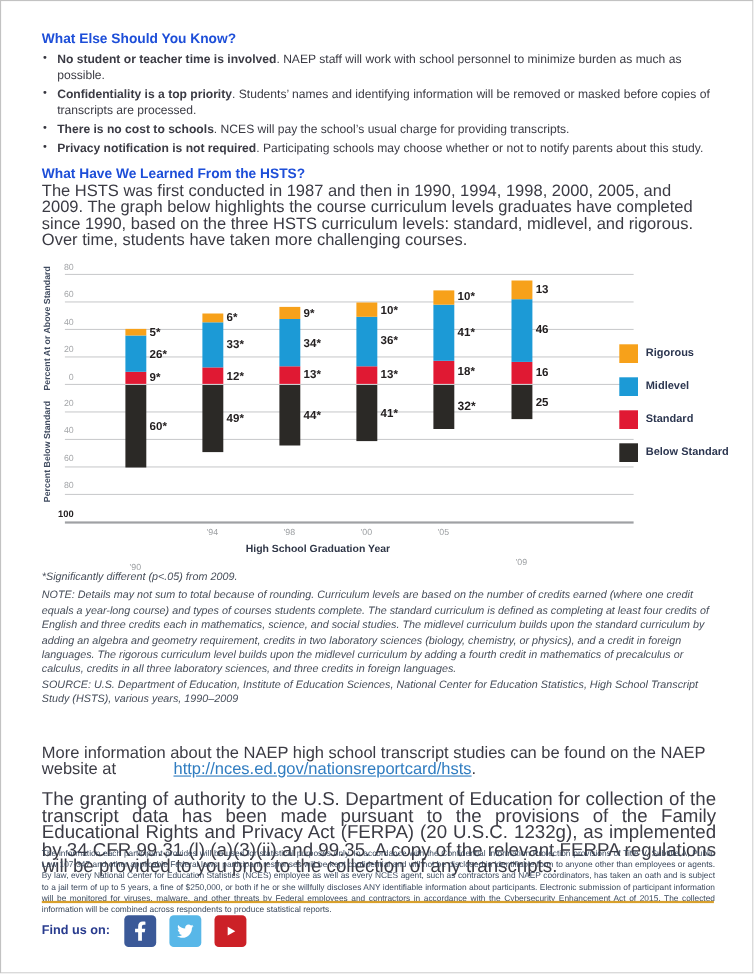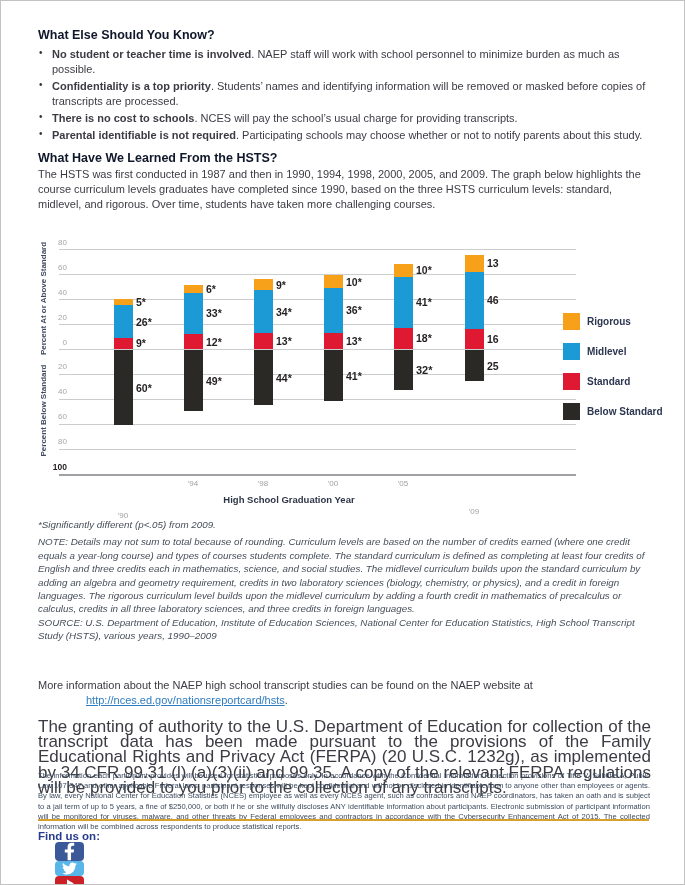--- a/index.html
+++ b/index.html
@@ -1,33 +1,33 @@
 <!DOCTYPE html>
 <html><head>
 <meta charset="utf-8">
 <style>
   html,body{margin:0;padding:0;background:#fff;}
   .page{position:relative;width:685px;height:885px;background:#ffffff;border:1px solid #c2c2c2;
         box-sizing:border-box;font-family:"Liberation Sans",sans-serif;overflow:hidden;}
-  .h{position:absolute;left:37px;color:#0f172a;font-size:12.5px;font-weight:bold;margin:0;}
-  .body-txt{position:absolute;left:37px;width:613px;font-size:11px;line-height:14.9px;color:#3b3b44;}
+  .h{position:absolute;left:37px;color:#1d4ed8;font-size:12.5px;font-weight:bold;margin:0;}
+  .body-txt{position:absolute;left:37px;width:613px;font-size:15px;line-height:14.9px;color:#3b3b44;}
   .bullets{position:absolute;left:37px;top:46px;width:616px;}
   .bullet{position:relative;padding-left:14px;font-size:11px;line-height:14.9px;color:#3b3b44;margin-bottom:2px;}
   .bullet .dot{position:absolute;left:1px;top:-1px;font-size:10px;color:#33333c;}
   .chart{position:absolute;left:0;top:228px;width:685px;height:280px;}
   .notes{position:absolute;left:37px;top:517px;width:614px;font-size:9.8px;font-style:italic;
          line-height:13.4px;color:#474e5a;}
   .notes .sig{margin-bottom:4px;}
   .link{color:#2f7cc0;text-decoration:underline;cursor:pointer;padding-left:48px;}
   .ferpa{position:absolute;left:37px;top:718px;width:613px;font-size:17px;line-height:15.2px;
          color:#3b3b44;text-align:justify;}
   .fineprint{position:absolute;left:37px;top:770px;width:612px;font-size:7.6px;line-height:10.2px;
          color:#3c4a5e;text-align:justify;}
   .goldline{position:absolute;left:37px;top:818px;width:611px;height:2px;background:#d8a02c;}
-  .findus{position:absolute;left:37px;top:829px;height:32px;display:flex;align-items:center;flex-direction:column;}
+  .findus{position:absolute;left:37px;top:829px;height:32px;display:flex;align-items:center;}
   .findus .label{font-size:11.5px;font-weight:bold;color:#283b8e;margin-right:13px;}
   .social{width:29px;height:29px;border-radius:4px;margin-right:12px;display:flex;
           align-items:center;justify-content:center;cursor:pointer;}
   .footer{position:absolute;left:37px;top:864px;width:611px;font-size:7.5px;color:#2d5b9e;text-align:center;}
 </style>
 </head>
 <body>
 
 <div class="page">
 
@@ -37,21 +37,21 @@
     <div class="bullet">
       <span class="dot">•</span><b>No student or teacher time is involved</b><span>. NAEP staff will work with school personnel to minimize burden as much as possible.</span>
     </div>
     <div class="bullet">
       <span class="dot">•</span><b>Confidentiality is a top priority</b><span>. Students’ names and identifying information will be removed or masked before copies of transcripts are processed.</span>
     </div>
     <div class="bullet">
       <span class="dot">•</span><b>There is no cost to schools</b><span>. NCES will pay the school’s usual charge for providing transcripts.</span>
     </div>
     <div class="bullet">
-      <span class="dot">•</span><b>Parental identifiable is not required</b><span>. Participating schools may choose whether or not to notify parents about this study.</span>
+      <span class="dot">•</span><b>Privacy notification is not required</b><span>. Participating schools may choose whether or not to notify parents about this study.</span>
     </div>
   </div>
 
   <h2 class="h" style="top:150px;">What Have We Learned From the HSTS?</h2>
   <div class="body-txt" style="top:166px;">The HSTS was first conducted in 1987 and then in 1990, 1994, 1998, 2000, 2005, and 2009. The graph below highlights the course curriculum levels graduates have completed since 1990, based on the three HSTS curriculum levels: standard, midlevel, and rigorous. Over time, students have taken more challenging courses.</div>
 
   <div class="chart" id="chart">
       <div style="position: absolute; left: 58px; top: 20px; width: 517px; height: 1px; background: rgb(203, 204, 206);"></div>
       <div style="position: absolute; left: 26px; width: 40px; text-align: right; font-size: 8px; color: rgb(164, 166, 169); top: 9px;">80</div>
       <div style="position: absolute; left: 58px; top: 45px; width: 517px; height: 1px; background: rgb(203, 204, 206);"></div>

